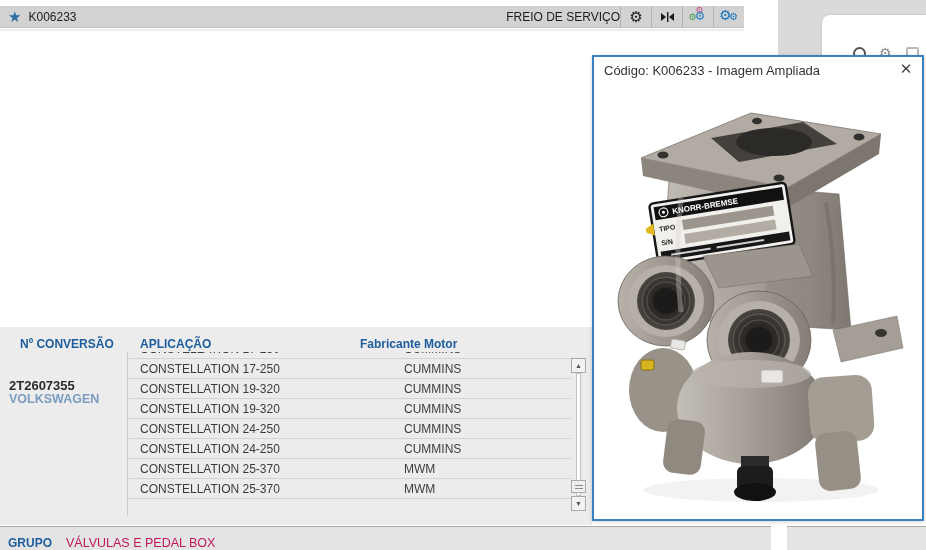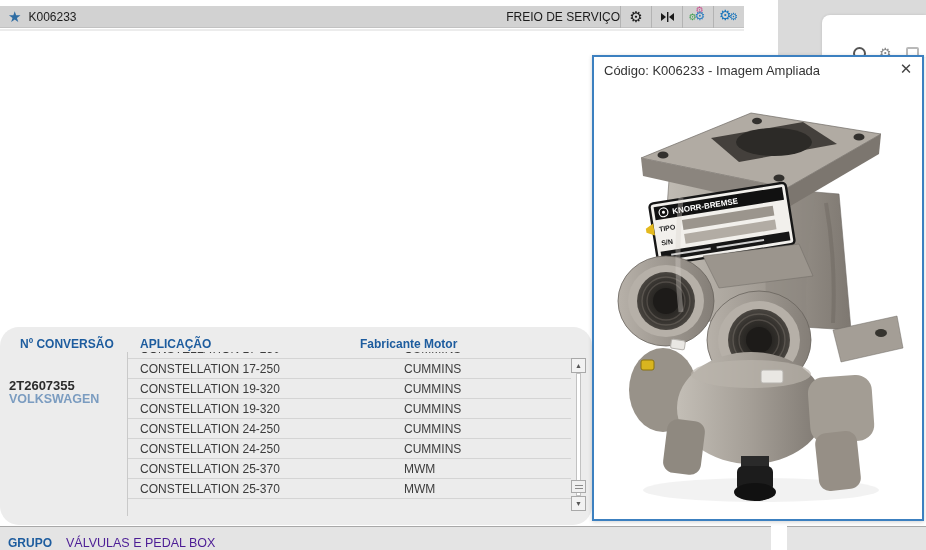--- a/index.html
+++ b/index.html
@@ -30,21 +30,21 @@
   .tr-gray { position:absolute; left:778px; top:0; width:148px; height:56px; background:#dadada; }
   .tr-card { position:absolute; left:822px; top:15px; width:104px; height:42px;
     background:#fff; border-radius:8px 0 0 0; box-shadow:0 0 3px rgba(0,0,0,.12); }
   .tr-ico-circle { position:absolute; left:31px; top:32px; width:13px; height:13px;
     border:2px solid #555; border-radius:50%; }
   .tr-ico-gear { position:absolute; left:57px; top:30px; font-size:14px; color:#8a8a8a; }
   .tr-ico-square { position:absolute; left:84px; top:32px; width:13px; height:13px;
     border:2px solid #b9b9b9; border-radius:2px; }
 
   
-  .table-panel { position:absolute; left:0; top:327px; width:592px; height:198px; background:#ececec;border-radius:19px; }
+  .table-panel { position:absolute; left:0; top:327px; width:592px; height:198px; background:#ececec; }
   .th { position:absolute; top:10px; font-size:12px; font-weight:bold; color:#1d5c9e; }
   .th-conv { left:20px; } .th-apl { left:140px; } .th-fab { left:360px; }
   .conv-brand { position:absolute; left:9px; top:19px; font-size:12.5px; font-weight:bold; color:#7b9cc0; cursor:pointer;margin-top:46px; }
   .conv-number { position:absolute; left:9px; top:51px; font-size:13px; font-weight:bold; color:#2b2b2b; }
   .v-divider { position:absolute; left:127px; top:25px; width:1px; height:164px; background:#c9c9c9; }
   .rows-viewport { position:absolute; left:128px; top:25px; width:443px; height:164px; overflow:hidden; }
   .rows-list { margin-top:-13px; }
   .t-row { height:20px; border-bottom:1px solid #d4d4d4; display:flex; align-items:center;
     padding-left:12px; font-size:12px; color:#3b3b3b; cursor:default;gap:44px; }
   .cell-app { width:220px; } .cell-motor { flex:1; }
@@ -58,21 +58,21 @@
     background:#fff; border:1px solid #c2c2c2; }
   .sb-thumb { position:absolute; left:0; top:122px; width:15px; height:13px; background:#f0f0f0;
     border:1px solid #a9a9a9; cursor:pointer; }
   .sb-thumb:before { content:""; position:absolute; left:3px; top:4px; width:8px; height:1px;
     background:#8a8a8a; box-shadow:0 3px 0 #8a8a8a; }
 
   
   .footer-bar { position:absolute; left:0; top:526px; width:926px; height:32px;
     background:#e4e4e4; border-top:1px solid #a8a8a8; display:flex; align-items:center; }
   .f-label { font-size:12px; font-weight:bold; color:#1d5c9e; padding-left:8px; }
-  .f-value { font-size:12.5px; color:#4c1d95; padding-left:14px; }
+  .f-value { font-size:12.5px; color:#be185d; padding-left:14px; }
   .f-gap   { position:absolute; left:771px; top:521px; width:16px; height:29px; background:#fff; }
   .f-strip { position:absolute; left:592px; top:521px; width:334px; height:5px; background:#fff; }
 
   
   .modal { position:absolute; left:592px; top:55px; width:332px; height:466px; background:#fff;
     border:2px solid #3c80c0; z-index:10; box-shadow:0 1px 4px rgba(0,0,0,.18); }
   .modal-title { position:absolute; left:10px; top:6px; font-size:13px; color:#333; }
   .modal-close { position:absolute; right:7px; top:3px; font-size:15px; color:#444; cursor:pointer;
     width:18px; height:18px; text-align:center; line-height:18px; }
   .modal-img { position:absolute; left:17px; top:31px; width:294px; height:420px; }

